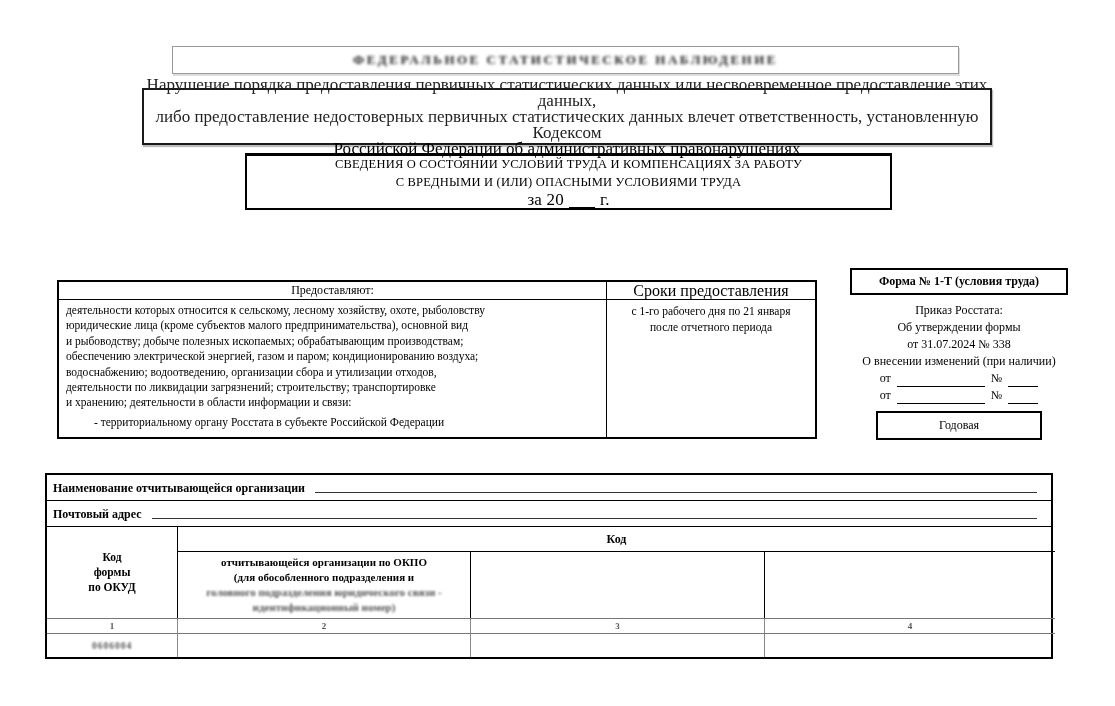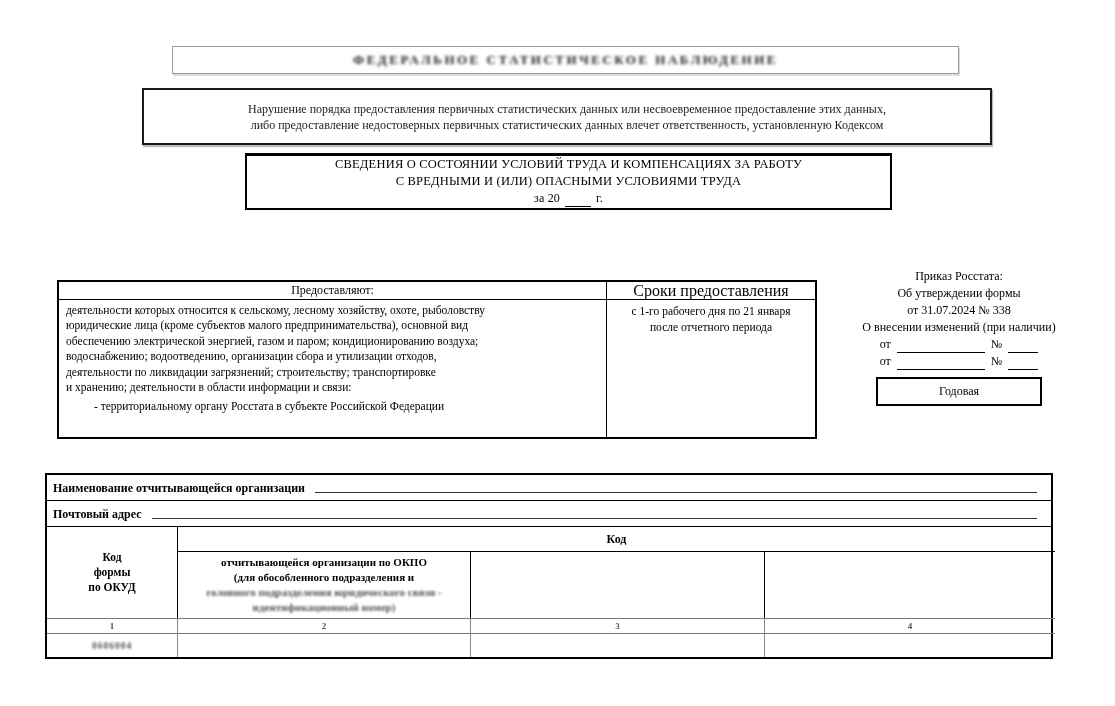--- a/index.html
+++ b/index.html
@@ -17,31 +17,31 @@
   }
   .banner-text{
     font-weight:bold;font-size:13px;letter-spacing:2.5px;color:#1a1a1a;
     filter:blur(1.8px);white-space:nowrap;
   }
   
   .warning-box{
     left:142px;top:88px;width:846px;height:53px;
     border:2px solid #1a1a1a;box-shadow:1px 2px 1px #bbb;
     display:flex;flex-direction:column;align-items:center;justify-content:center;
-    font-size:12px;line-height:16px;text-align:center;
+    font-size:17px;line-height:16px;text-align:center;
   }
   .warn-soft{filter:blur(0.7px);color:#222;}
   
   .title-box{
     left:245px;top:153px;width:643px;height:52px;
     border:2px solid #000;border-top-width:3px;
-    display:flex;flex-direction:column;align-items:center;justify-content:flex-start;
+    display:flex;flex-direction:column;align-items:center;justify-content:space-between;
     font-size:12.5px;line-height:17px;text-align:center;letter-spacing:.2px;
   }
-  .year-line{display:flex;align-items:flex-end;gap:5px;font-size:12px;}
+  .year-line{display:flex;align-items:flex-end;gap:5px;font-size:17px;}
   .year-blank{display:inline-block;width:26px;border-bottom:1.5px solid #000;height:12px;}
   
   .main-table{
     left:57px;top:280px;width:760px;height:159px;
     border:2px solid #000;box-sizing:border-box;
     display:grid;grid-template-columns:548px 1fr;grid-template-rows:18px 1fr;
     font-size:11.5px;
   }
   .mt-h1{grid-column:1;grid-row:1;border-right:1.5px solid #000;border-bottom:1.5px solid #000;
     display:flex;align-items:center;justify-content:center;font-size:12px;}
@@ -89,51 +89,54 @@
 </head>
 <body>
 
 <div class="abs banner-box">
   <span class="banner-text">ФЕДЕРАЛЬНОЕ СТАТИСТИЧЕСКОЕ НАБЛЮДЕНИЕ</span>
 </div>
 
 <div class="abs warning-box">
   <div class="warn-soft">Нарушение порядка предоставления первичных статистических данных или несвоевременное предоставление этих данных,</div>
   <div class="warn-soft">либо предоставление недостоверных первичных статистических данных влечет ответственность, установленную Кодексом</div>
+  <div>Российской Федерации об административных правонарушениях</div>
 </div>
 
 <div class="abs title-box">
   <div>СВЕДЕНИЯ О СОСТОЯНИИ УСЛОВИЙ ТРУДА И КОМПЕНСАЦИЯХ ЗА РАБОТУ</div>
   <div>С ВРЕДНЫМИ И (ИЛИ) ОПАСНЫМИ УСЛОВИЯМИ ТРУДА</div>
   <div class="year-line">
     <span>за 20</span>
     <span class="year-blank"></span>
     <span>г.</span>
   </div>
 </div>
 
 <div class="abs main-table">
   <div class="mt-h1">Предоставляют:</div>
   <div class="mt-h2">Сроки предоставления</div>
   <div class="mt-b1">
     <div class="pline">деятельности которых относится к сельскому, лесному хозяйству, охоте, рыболовству</div>
     <div class="pline">юридические лица (кроме субъектов малого предпринимательства), основной вид</div>
+    <div class="pline">и рыбоводству; добыче полезных ископаемых; обрабатывающим производствам;</div>
     <div class="pline">обеспечению электрической энергией, газом и паром; кондиционированию воздуха;</div>
     <div class="pline">водоснабжению; водоотведению, организации сбора и утилизации отходов,</div>
     <div class="pline">деятельности по ликвидации загрязнений; строительству; транспортировке</div>
     <div class="pline">и хранению; деятельности в области информации и связи:</div>
     <div class="pline recipient">- территориальному органу Росстата в субъекте Российской Федерации</div>
   </div>
   <div class="mt-b2">
     <div>с 1-го рабочего дня по 21 января</div>
     <div>после отчетного периода</div>
   </div>
 </div>
 
 <div class="abs form-panel">
+  <div class="form-name-box">Форма № 1-Т (условия труда)</div>
   <div>Приказ Росстата:</div>
   <div>Об утверждении формы</div>
   <div>от 31.07.2024 № 338</div>
   <div>О внесении изменений (при наличии)</div>
   <div class="from-row">
     <span>от</span>
     <span class="blank-long"></span>
     <span>№</span>
     <span class="blank-short"></span>
   </div>

